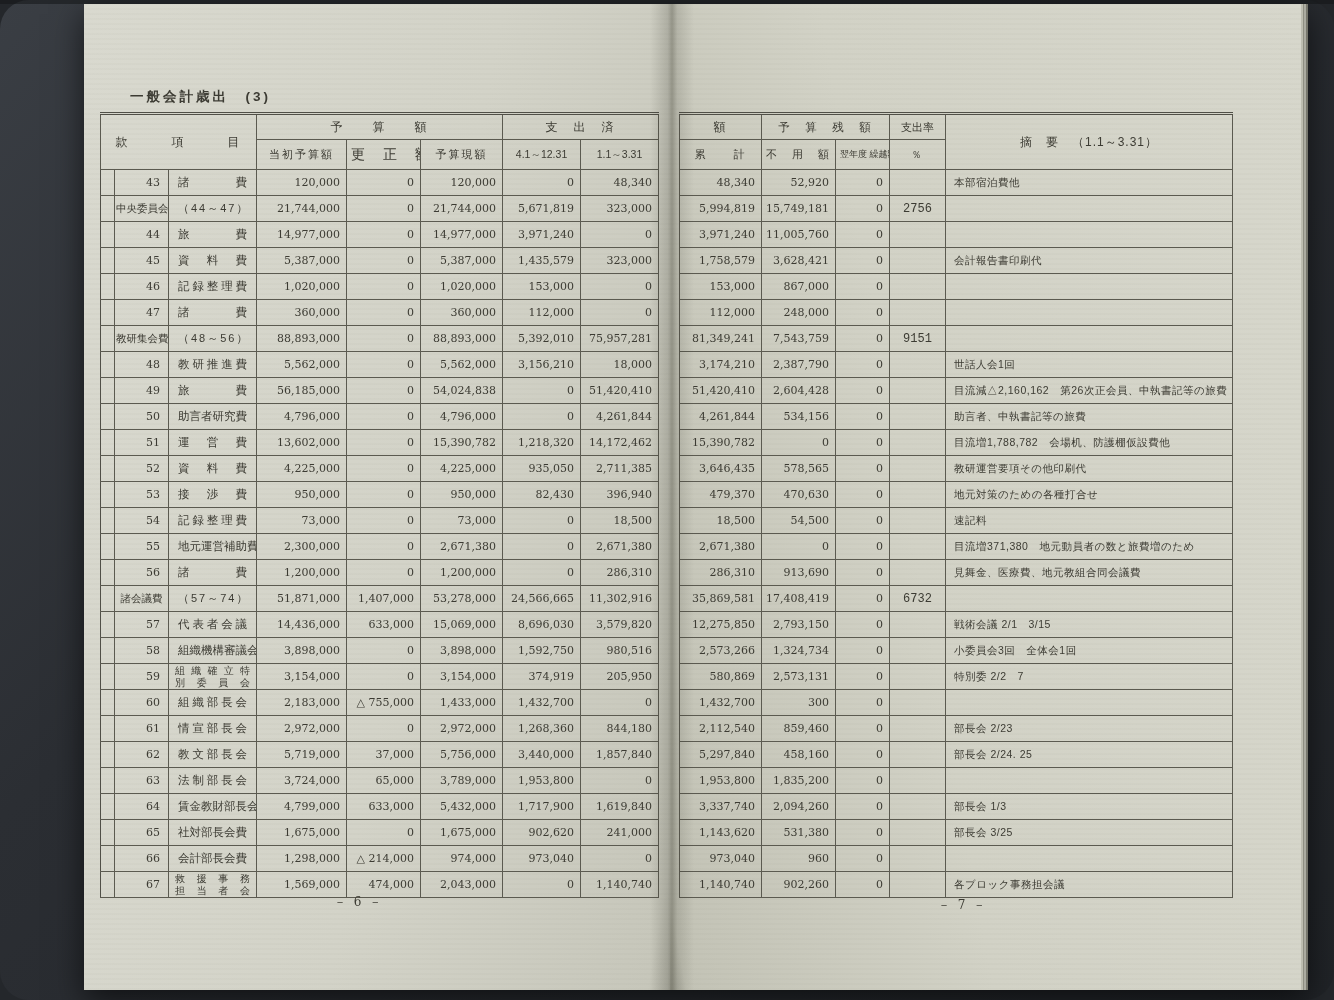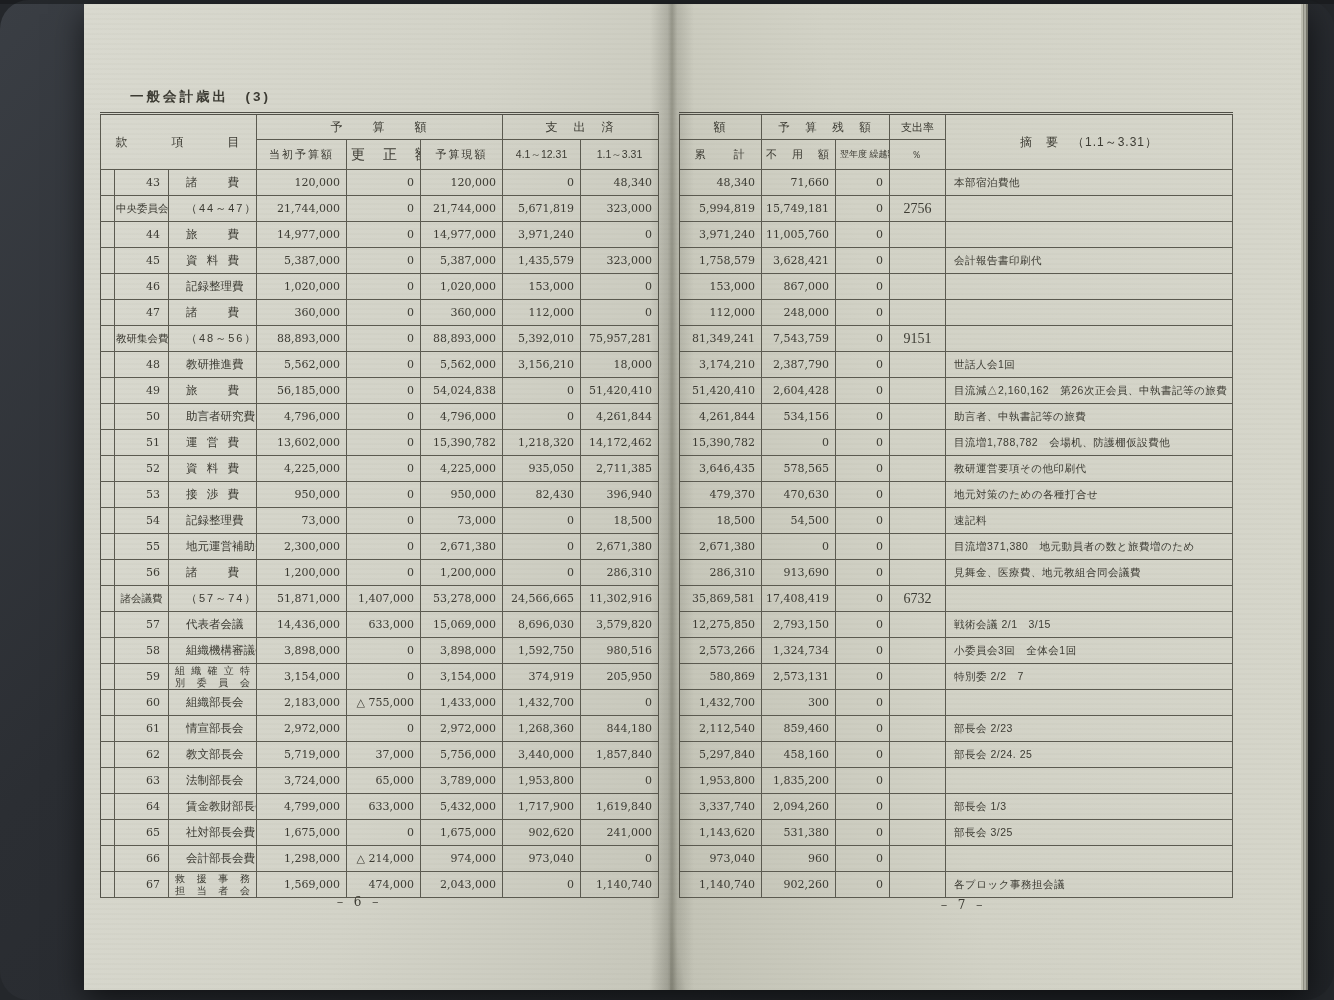--- a/index.html
+++ b/index.html
@@ -24,25 +24,25 @@
   table.tbl{border-collapse:collapse;table-layout:fixed;position:absolute;
     border:1.5px solid #504f47;border-top:3px double #504f47;}
   .tbl td,.tbl th{border:1px solid #5b5a50;font-weight:normal;overflow:hidden;
     white-space:nowrap;padding:0 4px;color:#3c3b33;}
   .tbl-left{left:16px;top:108px;width:558px;}
   .tbl-right{left:9px;top:108px;width:553px;}
   tr.hdr1{height:26px;} tr.hdr2{height:30px;} tr.r{height:26px;margin-top:48px;}
   .hcell{text-align:center;font-size:12px;letter-spacing:2px;}
   .hsmall{font-size:9px;line-height:1.15;white-space:normal;text-align:center;letter-spacing:0;}
   td.num{text-align:right;font-family:"DejaVu Serif",serif;font-size:11px;padding-right:6px;}
-  td.ctr{text-align:center;font-family:Liberation Serif, serif;font-size:14px;}
+  td.ctr{text-align:center;font-family:Liberation Mono, monospace;font-size:12px;}
   td.kan{text-align:right;font-family:"DejaVu Serif",serif;font-size:11px;padding-right:8px;}
   td.kan.sec{text-align:center;font-family:Liberation Serif, serif;
     font-size:10.5px;padding:0 1px;letter-spacing:0;}
-  td.name{font-size:11.5px;text-align:justify;text-align-last:justify;padding:0 17px;}
+  td.name{font-size:11.5px;text-align:justify;text-align-last:justify;padding:0 9px;}
   td.name.rng{text-align:left;text-align-last:left;letter-spacing:2px;font-family:Liberation Sans, sans-serif;font-size:11px;}
   td.name.two{font-size:10px;line-height:1.15;white-space:normal;padding:1px 6px;text-align-last:justify;}
   td.note{font-size:10.5px;text-align:left;padding-left:8px;letter-spacing:.5px;}
   td.blank{border-left:1.5px solid #504f47;}
   .footer{position:absolute;font-family:"DejaVu Serif",serif;font-size:12px;
     letter-spacing:2px;color:#3c3b33;}
   .f-left{left:250px;top:890px;} .f-right{left:268px;top:893px;}
   .topline{position:absolute;left:0;top:0;width:100%;height:4px;background:rgba(20,22,24,.55);}
 </style>
 </head>
@@ -389,21 +389,21 @@
           <tr class="hdr2">
             <th class="hcell" style="font-size:11px">累　　計</th>
             <th class="hcell" style="font-size:11px">不　用　額</th>
             <th class="hsmall">翌年度 繰越額</th>
             <th class="hcell" style="font-size:10px">％</th>
           </tr>
         </thead>
         <tbody id="right-body">
             <tr class="r">
               <td class="num">48,340</td>
-              <td class="num">71,660</td>
+              <td class="num">52,920</td>
               <td class="num">0</td>
               <td class="ctr"></td>
               <td class="note">本部宿泊費他</td>
             </tr>
             <tr class="r">
               <td class="num">5,994,819</td>
               <td class="num">15,749,181</td>
               <td class="num">0</td>
               <td class="ctr">2756</td>
               <td class="note"></td>

